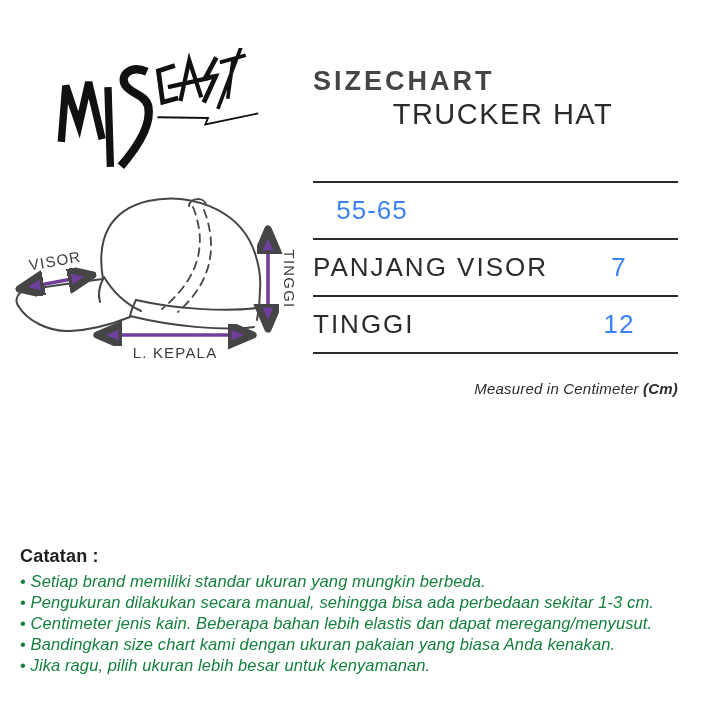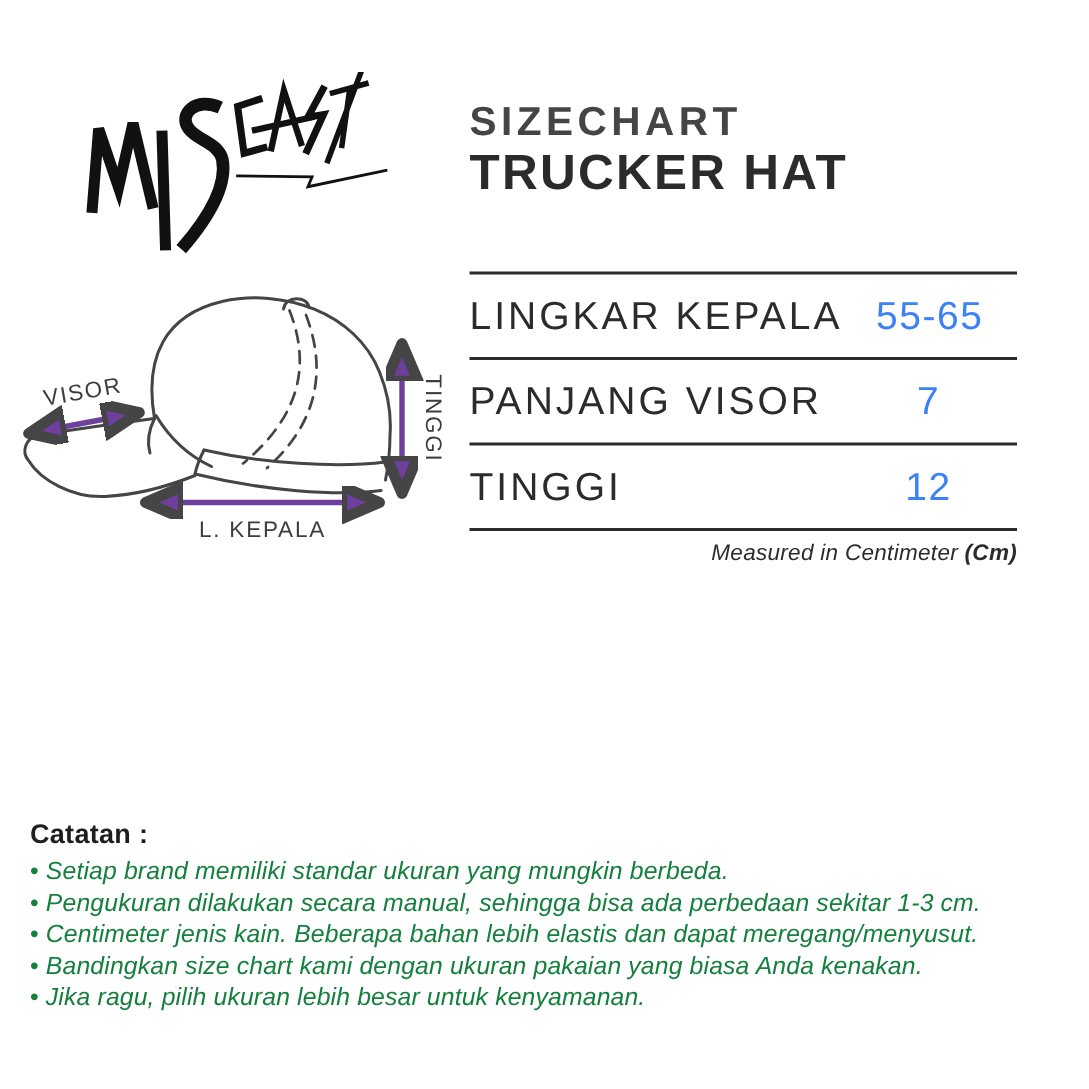--- a/index.html
+++ b/index.html
@@ -8,32 +8,32 @@
     font-family:"Liberation Sans",sans-serif;color:#2b2b2b;
   }
   
   .logo{position:absolute;left:52px;top:48px;width:210px;height:126px;}
   
   .header{position:absolute;left:313px;top:66px;width:380px;}
   .header .title{
     font-size:27px;font-weight:700;letter-spacing:3px;color:#454545;line-height:30px;
   }
   .header .subtitle{
-    font-size:33px;font-weight:700;letter-spacing:1.5px;color:#2b2b2b;line-height:33px;margin-top:2px;
+    font-size:29px;font-weight:400;letter-spacing:1.5px;color:#2b2b2b;line-height:33px;margin-top:2px;text-align:center;
   }
   
   .sizetable{position:absolute;left:313px;top:181px;width:365px;border-bottom:2px solid #2b2b2b;}
   .sizetable .row{
     display:flex;justify-content:space-between;align-items:center;
     height:55px;border-top:2px solid #2b2b2b;
   }
   .sizetable .label{font-size:26px;font-weight:400;letter-spacing:2px;color:#2b2b2b;white-space:nowrap;}
   .sizetable .value{width:118px;text-align:center;font-size:26px;font-weight:400;letter-spacing:1px;color:#3b82f6;}
   .caption{
-    position:absolute;left:313px;top:360px;width:365px;text-align:right;
+    position:absolute;left:313px;top:380px;width:365px;text-align:right;
     font-style:italic;font-size:15px;font-weight:500;color:#2b2b2b;letter-spacing:.2px;
   }
   .caption b{font-weight:800;}
   
   .hat{position:absolute;left:8px;top:178px;width:296px;height:206px;}
   .hat path{fill:none;stroke:#454545;stroke-width:2;stroke-linecap:round;stroke-linejoin:round;}
   .hat .dash{stroke-dasharray:8 6;stroke-width:1.8;}
   .hat .arrow{stroke:var(--accent,#6F3F9E);stroke-width:3.6;}
   .hat text{
     font-family:"Liberation Sans",sans-serif;font-size:15px;font-weight:500;
@@ -110,21 +110,20 @@
     <path class="arrow" d="M 94,157 L 240,157" marker-start="url(#ah)" marker-end="url(#ah)"></path>
     <path class="arrow" d="M 260,56 L 260,146" marker-start="url(#ah)" marker-end="url(#ah)"></path>
 
     <text x="48" y="88" text-anchor="middle" transform="rotate(-10 48 88)">VISOR</text>
     <text x="167" y="180" text-anchor="middle">L. KEPALA</text>
     <text x="276" y="101" text-anchor="middle" transform="rotate(90 276 101)">TINGGI</text>
   </svg>
 
   <div class="sizetable">
     <div class="row">
-      <span class="label">LINGKAR KEPALA</span>
       <span class="value">55-65</span>
     </div>
     <div class="row">
       <span class="label">PANJANG VISOR</span>
       <span class="value">7</span>
     </div>
     <div class="row">
       <span class="label">TINGGI</span>
       <span class="value">12</span>
     </div>

